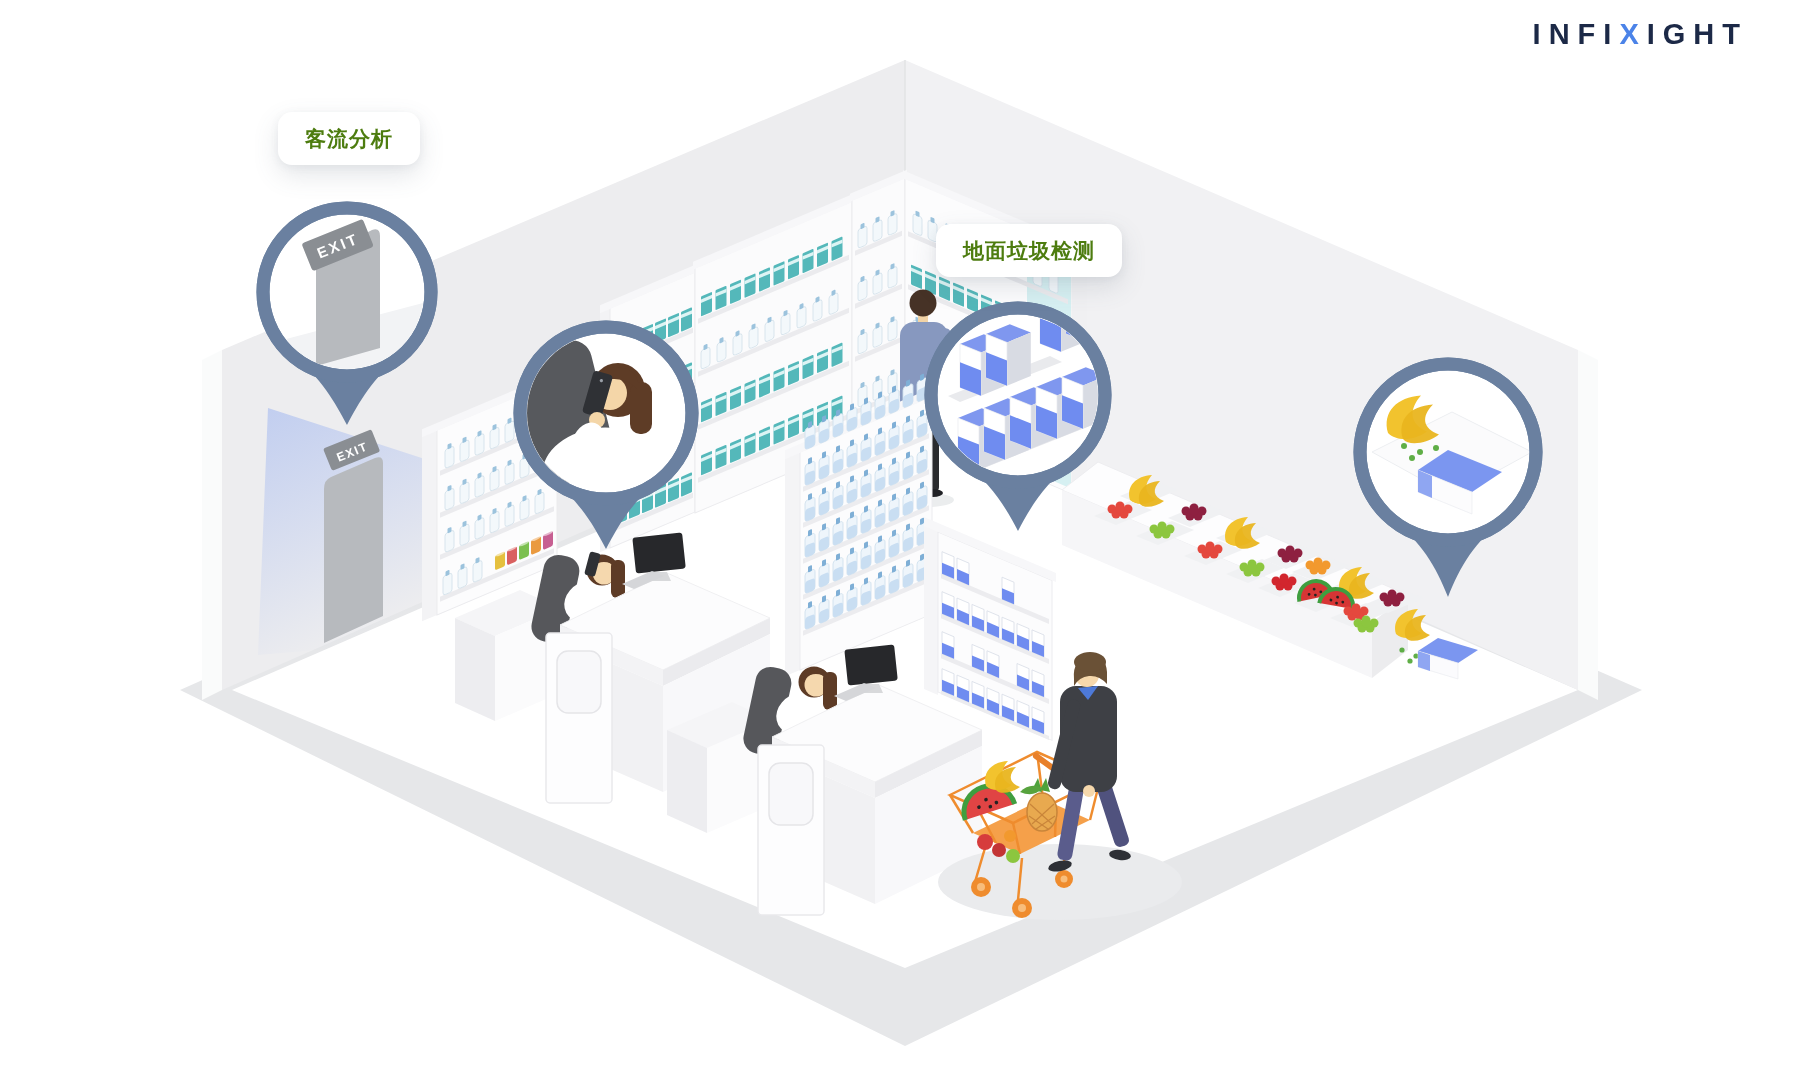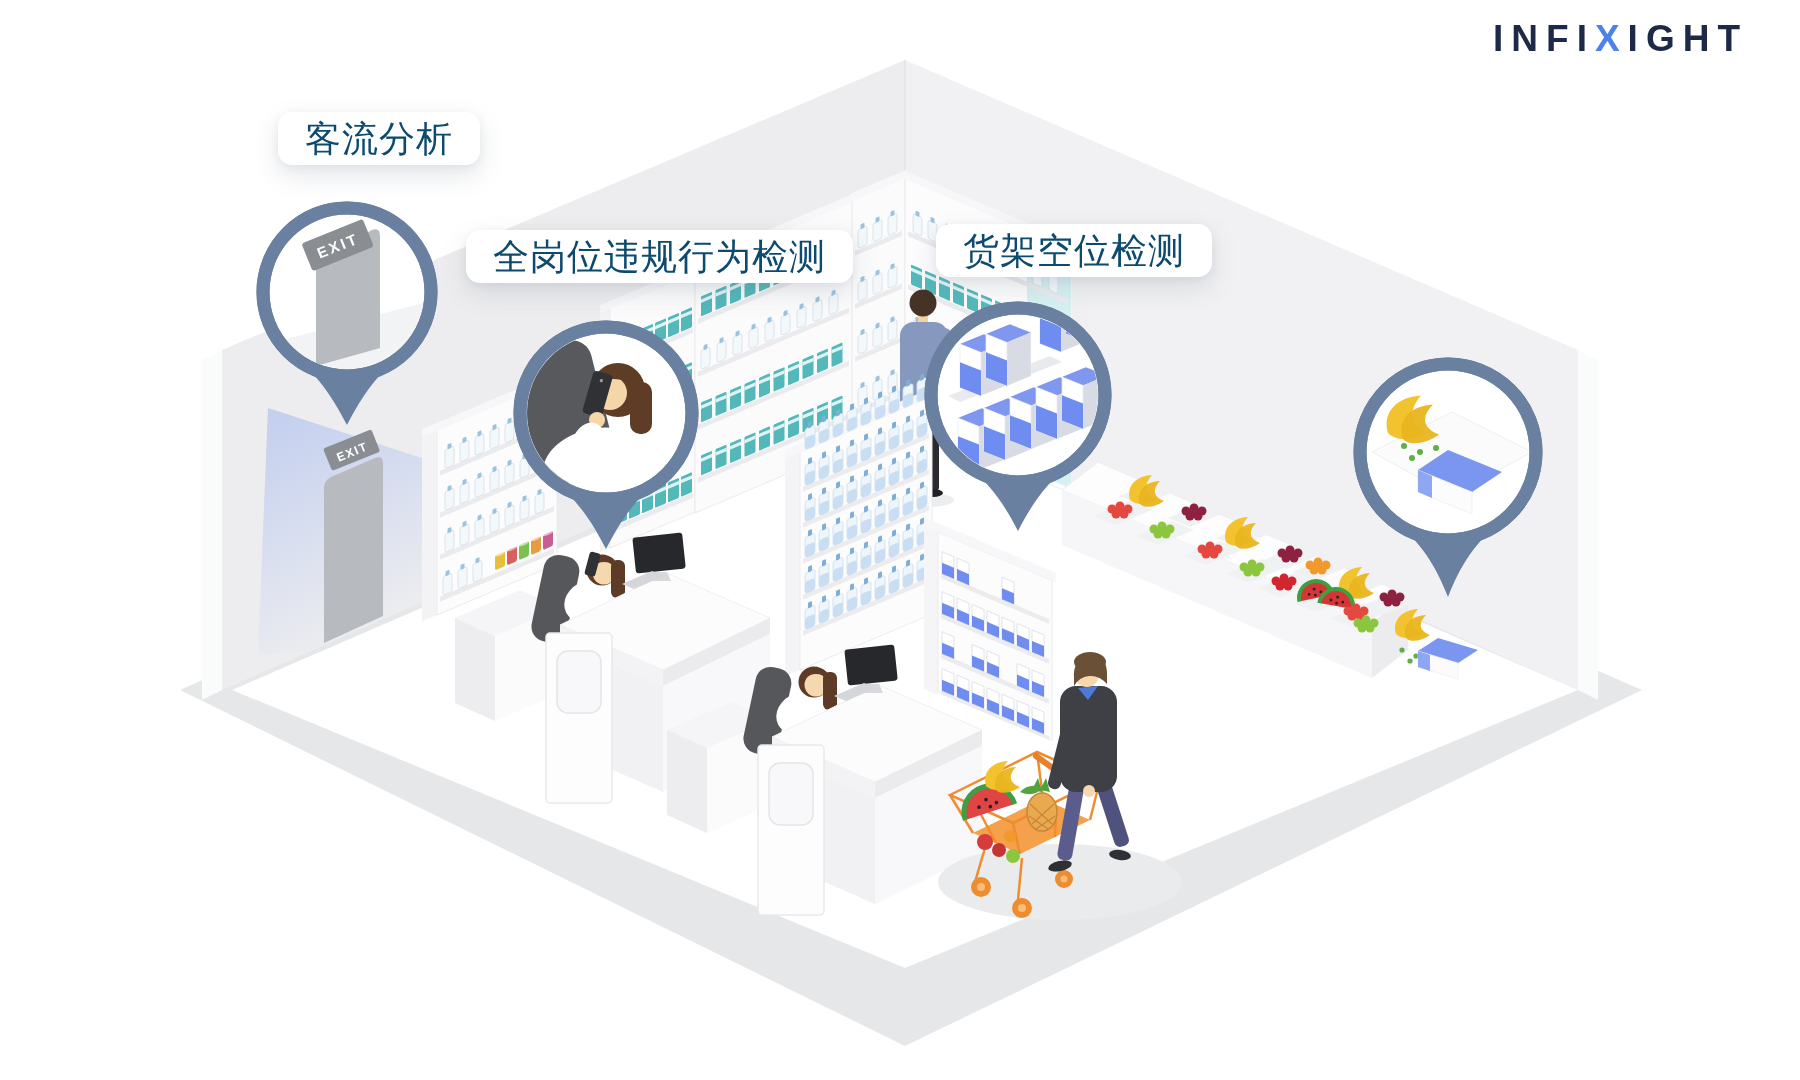--- a/index.html
+++ b/index.html
@@ -1,27 +1,27 @@
 <!DOCTYPE html>
 <html><head>
 <meta charset="utf-8">
 <style>
   html,body{margin:0;padding:0;background:#ffffff;}
   .stage{position:relative;width:1800px;height:1080px;background:#ffffff;overflow:hidden;
          font-family:"Liberation Sans","DejaVu Sans",sans-serif;}
   .scene-svg{position:absolute;left:0;top:0;}
   .callout{position:absolute;background:#ffffff;border-radius:14px;padding:12px 27px;
-           font-size:36px;line-height:29px;color:#0c4a6e;font-weight:400;white-space:nowrap;
+           font-size:21px;line-height:29px;color:#4d7c0f;font-weight:700;white-space:nowrap;
            letter-spacing:1px;
            box-shadow:0 10px 26px rgba(90,100,120,.16),0 2px 8px rgba(90,100,120,.08);}
   .callout.c1{left:278px;top:112px;}
   .callout.c2{left:466px;top:230px;}
   .callout.c3{left:936px;top:224px;}
   .callout.c4{left:1342px;top:280px;}
-  .logo{position:absolute;top:18px;right:52px;font-size:37px;font-weight:700;
+  .logo{position:absolute;top:18px;right:52px;font-size:29px;font-weight:700;
         letter-spacing:8px;color:#1c2947;}
   .logo .x{color:#4b83e8;}
   svg text{font-family:"Liberation Sans","DejaVu Sans",sans-serif;}
 </style>
 </head>
 <body>
 
 <div class="stage">
 
 <svg class="scene-svg" width="1800" height="1080" viewBox="0 0 1800 1080">
@@ -547,17 +547,16 @@
           <circle cx="1412" cy="458" r="3" fill="#5fae46"></circle>
       <polygon points="1448,450 1502,472 1472,492 1418,470" fill="#7b96f0"></polygon>
       <polygon points="1418,470 1472,492 1472,514 1418,492" fill="#fcfcfd" stroke="#e8eaee" stroke-width="0.6"></polygon>
       <polygon points="1418,470 1418,492 1432,498 1432,476" fill="#8fa6f2"></polygon>
     </g>
     <circle cx="1448" cy="452" r="88" fill="none" stroke="#6A80A0" stroke-width="13"></circle>
   </g>
 </svg>
 
   <div class="callout c1">客流分析</div>
-  <div class="callout c2">全岗位违规行为检测</div>
-  <div class="callout c3">货架空位检测</div>
+  <div class="callout c3">地面垃圾检测</div>
 
   <div class="logo"><span>INFI</span><span class="x">X</span><span>IGHT</span></div>
 </div>
 
 </body></html>

